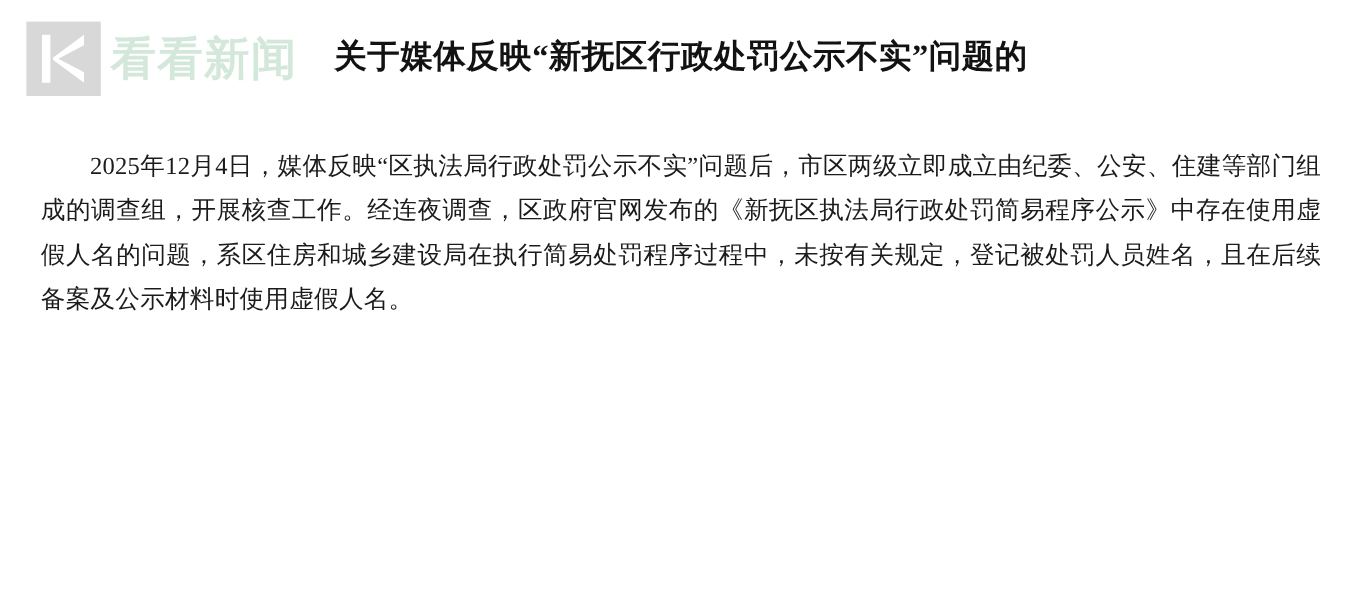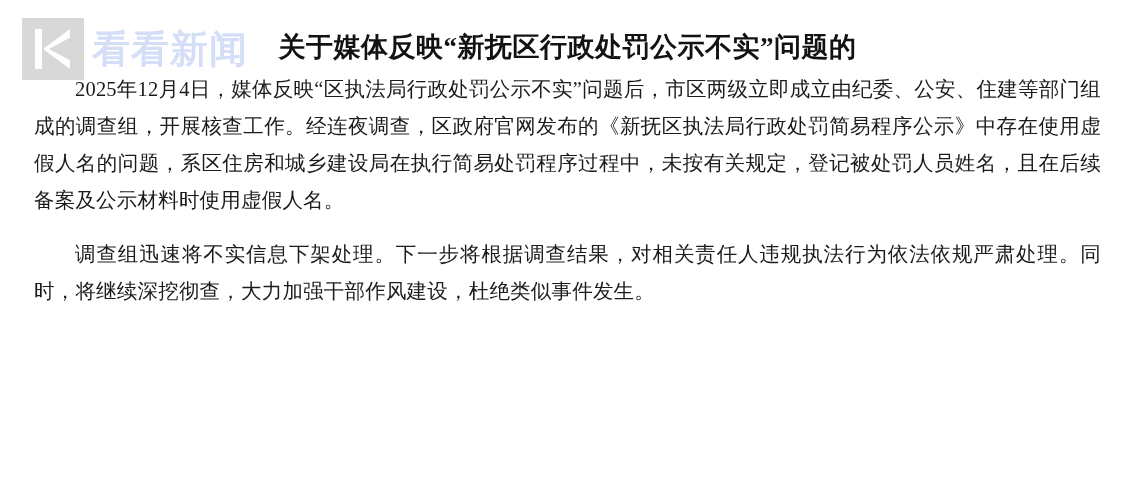--- a/index.html
+++ b/index.html
@@ -51,21 +51,21 @@
     top: 11px;
     width: 26px;
     height: 40px;
     background: #ffffff;
     clip-path: polygon(100% 0, 100% 22%, 18% 50%, 100% 78%, 100% 100%, 0 52%, 0 48%);
   }
   .wm-text {
     font-family: "DejaVu Sans", "Liberation Sans", sans-serif;
     font-size: 38px;
     font-weight: bold;
-    color: #1d4ed8;
+    color: #15803d;
     letter-spacing: 1px;
     white-space: nowrap;
   }
 
   
   .doc {
     position: relative;
     padding: 0 34px;
     box-sizing: border-box;
     width: 1135px;
@@ -79,20 +79,21 @@
     line-height: 47px;
     letter-spacing: 0.5px;
     padding-top: 24px;
     color: #121212;
   }
   .title-line {
     display: block;
   }
 
   .body-block {
+    margin-top: 50px;
   }
   .para {
     font-size: 20.5px;
     line-height: 37px;
     text-align: justify;
     text-justify: inter-ideograph;
     text-indent: 2em;
     margin: 0 0 17px 0;
     color: #1b1b1b;
     letter-spacing: 0.2px;
@@ -110,16 +111,15 @@
 </div>
 
 <div class="doc">
 
   <div class="title">
     <span class="title-line">关于媒体反映“新抚区行政处罚公示不实”问题的</span>
   </div>
 
   <div class="body-block">
     <p class="para">2025年12月4日，媒体反映“区执法局行政处罚公示不实”问题后，市区两级立即成立由纪委、公安、住建等部门组成的调查组，开展核查工作。经连夜调查，区政府官网发布的《新抚区执法局行政处罚简易程序公示》中存在使用虚假人名的问题，系区住房和城乡建设局在执行简易处罚程序过程中，未按有关规定，登记被处罚人员姓名，且在后续备案及公示材料时使用虚假人名。</p>
-    <p class="para">调查组迅速将不实信息下架处理。下一步将根据调查结果，对相关责任人违规执法行为依法依规严肃处理。同时，将继续深挖彻查，大力加强干部作风建设，杜绝类似事件发生。</p>
   </div>
 
 </div>
 
 </body></html>

